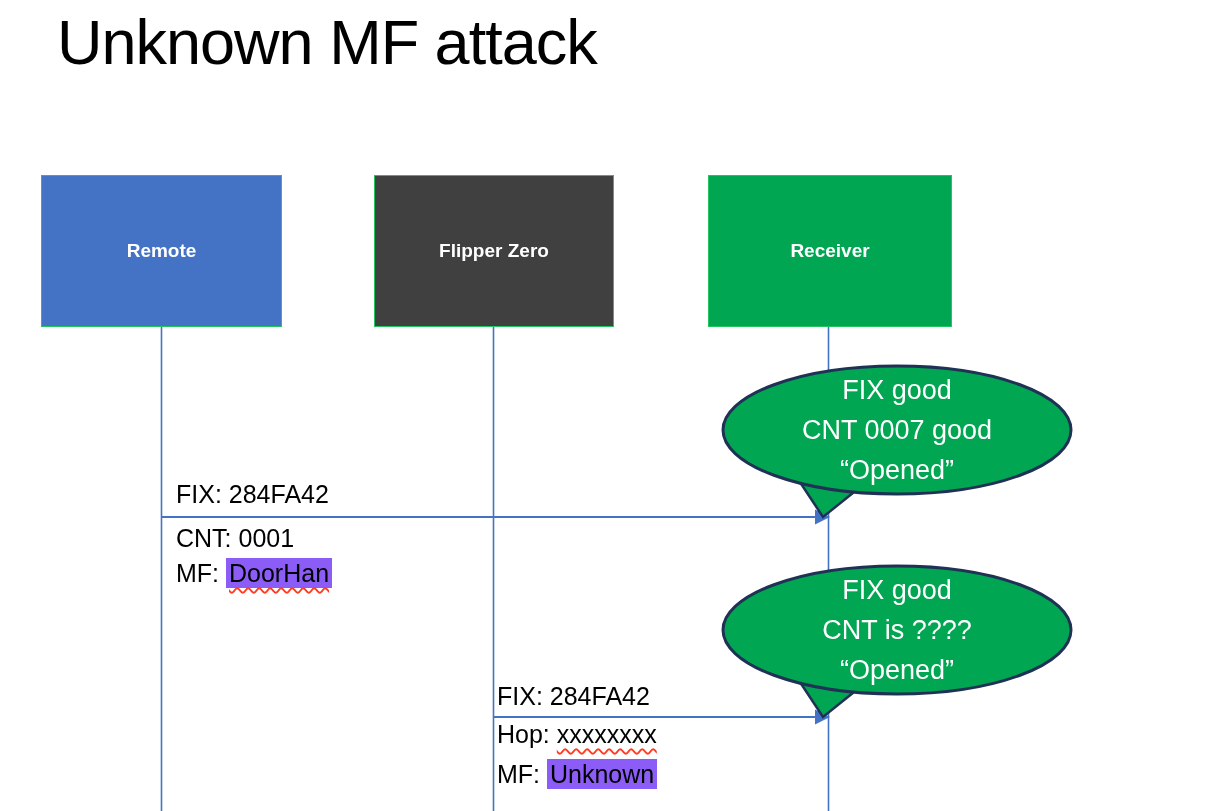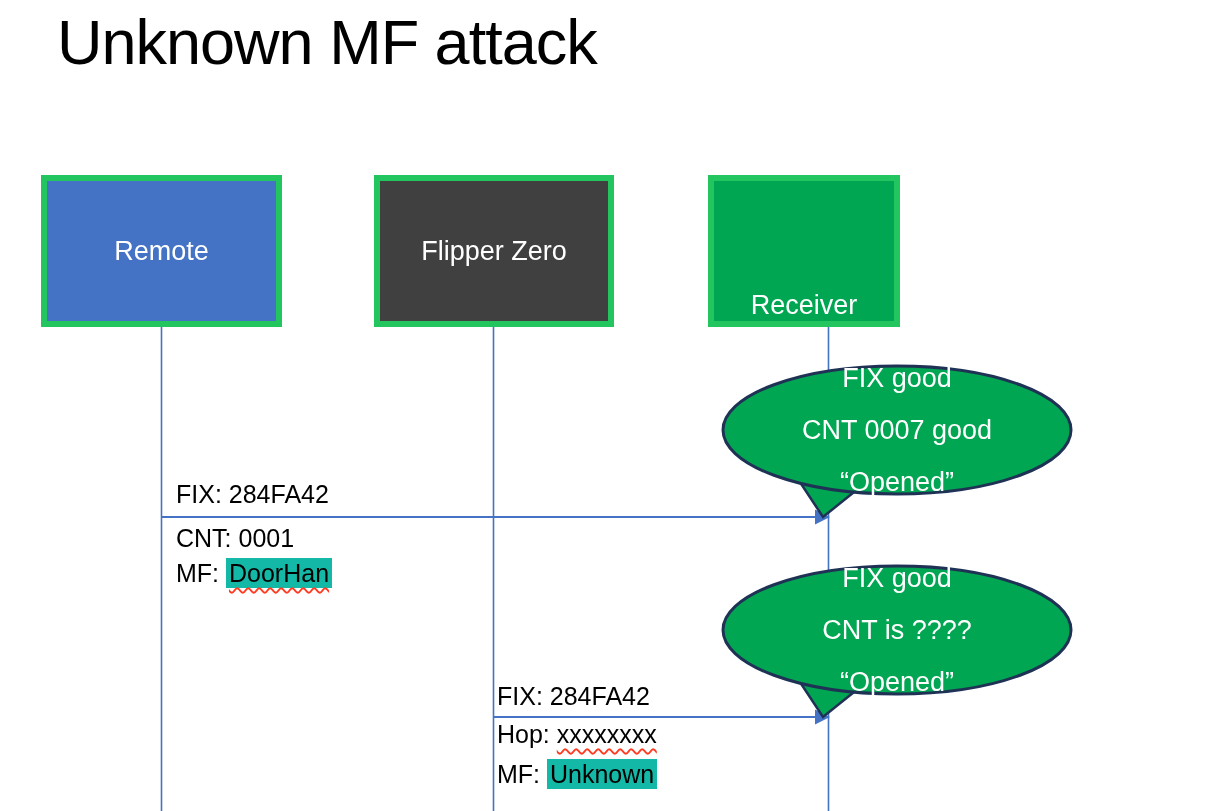--- a/index.html
+++ b/index.html
@@ -16,52 +16,52 @@
     font-size:63px;
     font-weight:400;
     letter-spacing:-1px;
     color:#000000;
     white-space:nowrap;
   }
   .actor{
     position:absolute;
     top:175px;
     width:241px;height:152px;
-    border:6px solid #22c55e;
+    border:1px solid #22c55e;
     box-sizing:border-box;
     display:flex;align-items:center;justify-content:center;
     color:#ffffff;
-    font-size:27px;
+    font-size:19px;
+    font-weight:bold;
   }
   .actor-remote{left:41px;background:#4472C4;}
   .actor-flipper{left:374px;background:#404040;}
   .actor-receiver{left:708px;background:#00A651;}
   .overlay{
     position:absolute;left:0;top:0;width:1216px;height:811px;
   }
   .bubble-text{
     position:absolute;
     width:348px;height:120px;
     display:flex;flex-direction:column;align-items:center;justify-content:center;
     color:#ffffff;
     font-size:27px;
     line-height:40px;
     text-align:center;
-    gap:12px;
   }
   .bubble-text-1{left:723px;top:370px;}
   .bubble-text-2{left:723px;top:570px;}
   .msg-label{
     position:absolute;
     font-size:25px;
     line-height:31px;
     color:#000000;
     white-space:nowrap;
   }
-  .hl{background:#14b8a6;padding:1px 3px;}
+  .hl{background:#8b5cf6;padding:1px 3px;}
   .sq{
     text-decoration-line:underline;
     text-decoration-style:wavy;
     text-decoration-color:#FF3B21;
     text-decoration-thickness:1.5px;
     text-underline-offset:5px;
   }
 </style>
 </head>
 <body>
@@ -69,21 +69,21 @@
 <div class="slide">
 
   <div class="title">Unknown MF attack</div>
 
   <div class="actor actor-remote">
     <span>Remote</span>
   </div>
   <div class="actor actor-flipper" style="width:240px;">
     <span>Flipper Zero</span>
   </div>
-  <div class="actor actor-receiver" style="width:192px;align-items:flex-end;">
+  <div class="actor actor-receiver" style="width:244px;">
     <span>Receiver</span>
   </div>
 
   <svg class="overlay" width="1216" height="811" viewBox="0 0 1216 811">
 
     <line x1="161.5" y1="327" x2="161.5" y2="811" stroke="#4472C4" stroke-width="1.6"></line>
     <line x1="493.5" y1="327" x2="493.5" y2="811" stroke="#4472C4" stroke-width="1.6"></line>
     <line x1="828.5" y1="327" x2="828.5" y2="811" stroke="#4472C4" stroke-width="1.6"></line>
 
     <line x1="161.5" y1="517" x2="817" y2="517" stroke="#4472C4" stroke-width="1.8"></line>

